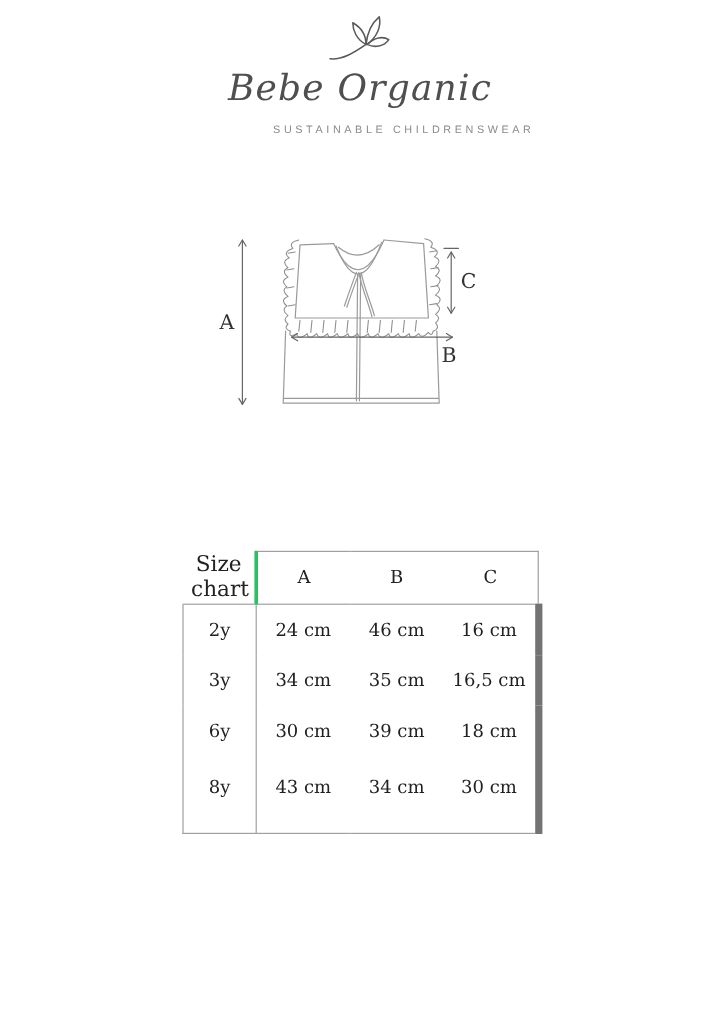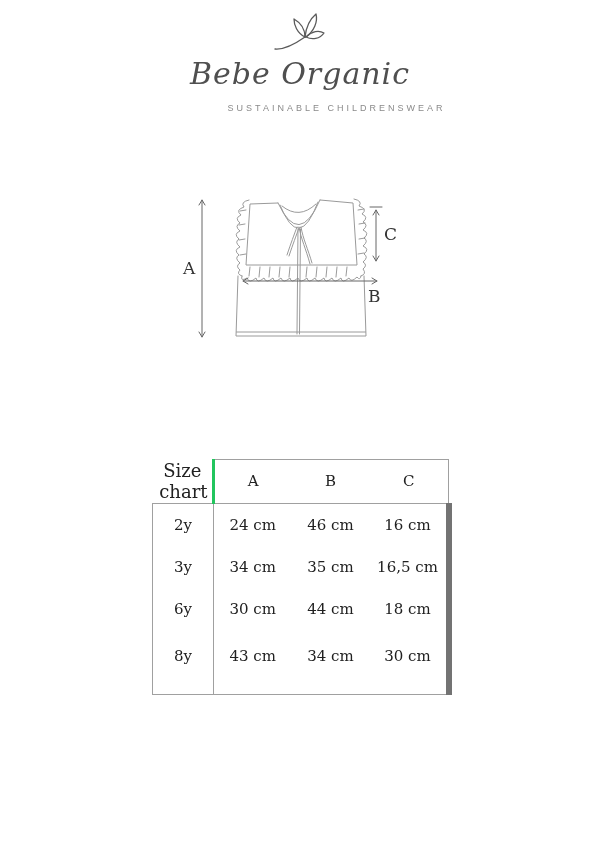--- a/index.html
+++ b/index.html
@@ -141,21 +141,21 @@
         </tr>
         <tr>
           <td class="size-col">3y</td>
           <td>34 cm</td>
           <td>35 cm</td>
           <td class="last-col">16,5 cm</td>
         </tr>
         <tr>
           <td class="size-col">6y</td>
           <td>30 cm</td>
-          <td>44 cm</td>
+          <td>39 cm</td>
           <td class="last-col">18 cm</td>
         </tr>
         <tr>
           <td class="size-col">8y</td>
           <td>43 cm</td>
           <td>34 cm</td>
           <td class="last-col">30 cm</td>
         </tr>
       </tbody>
     </table>

